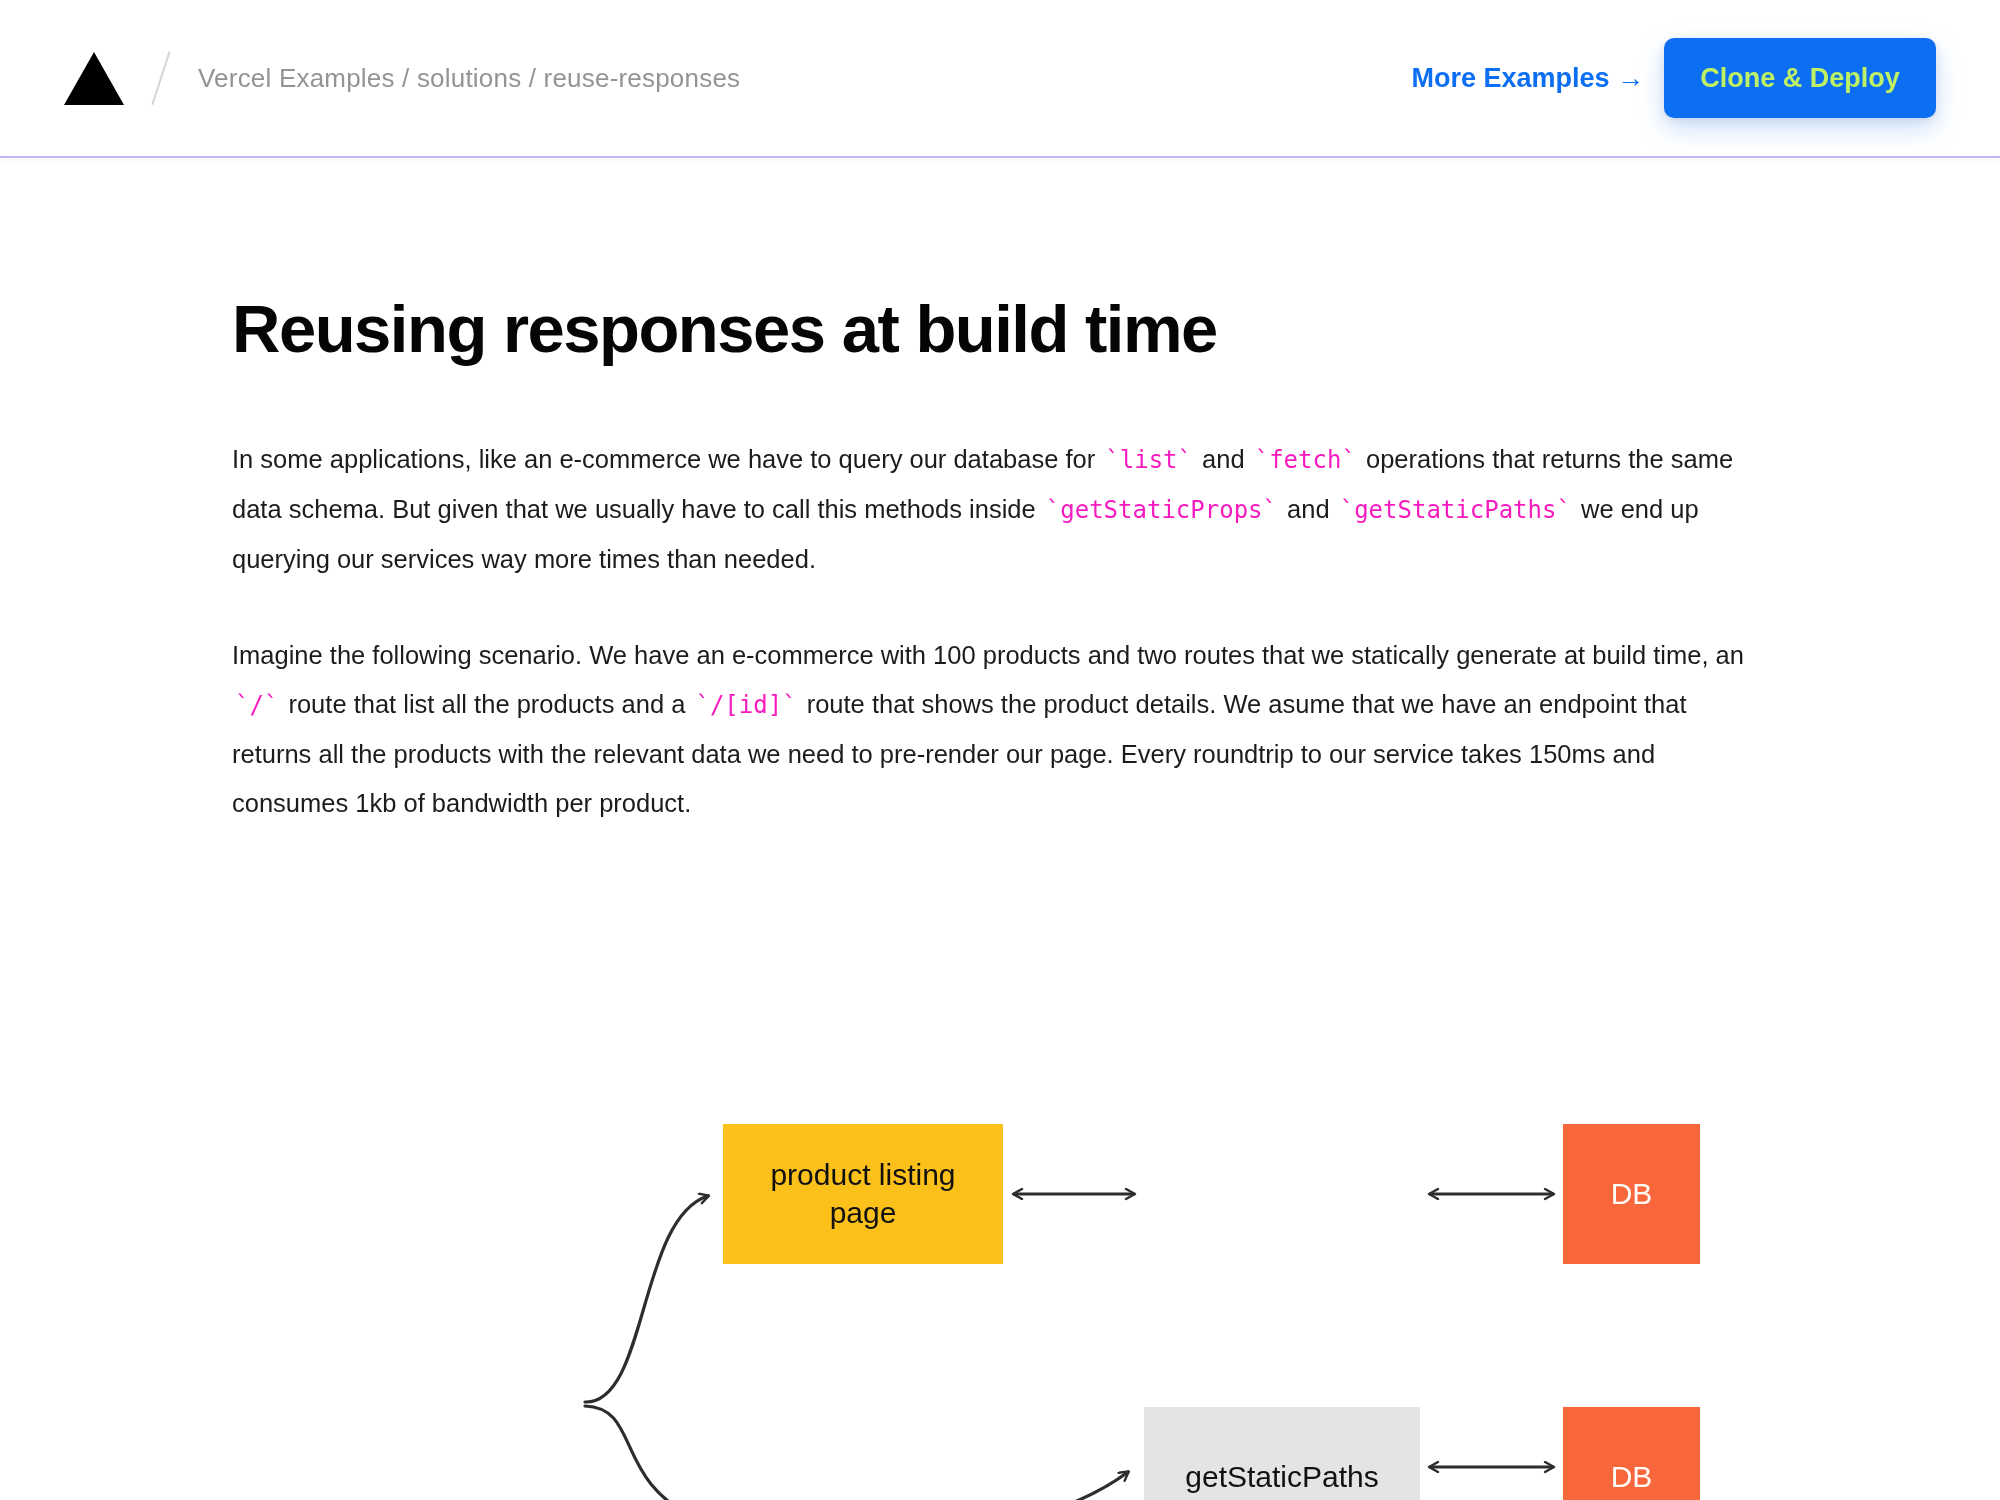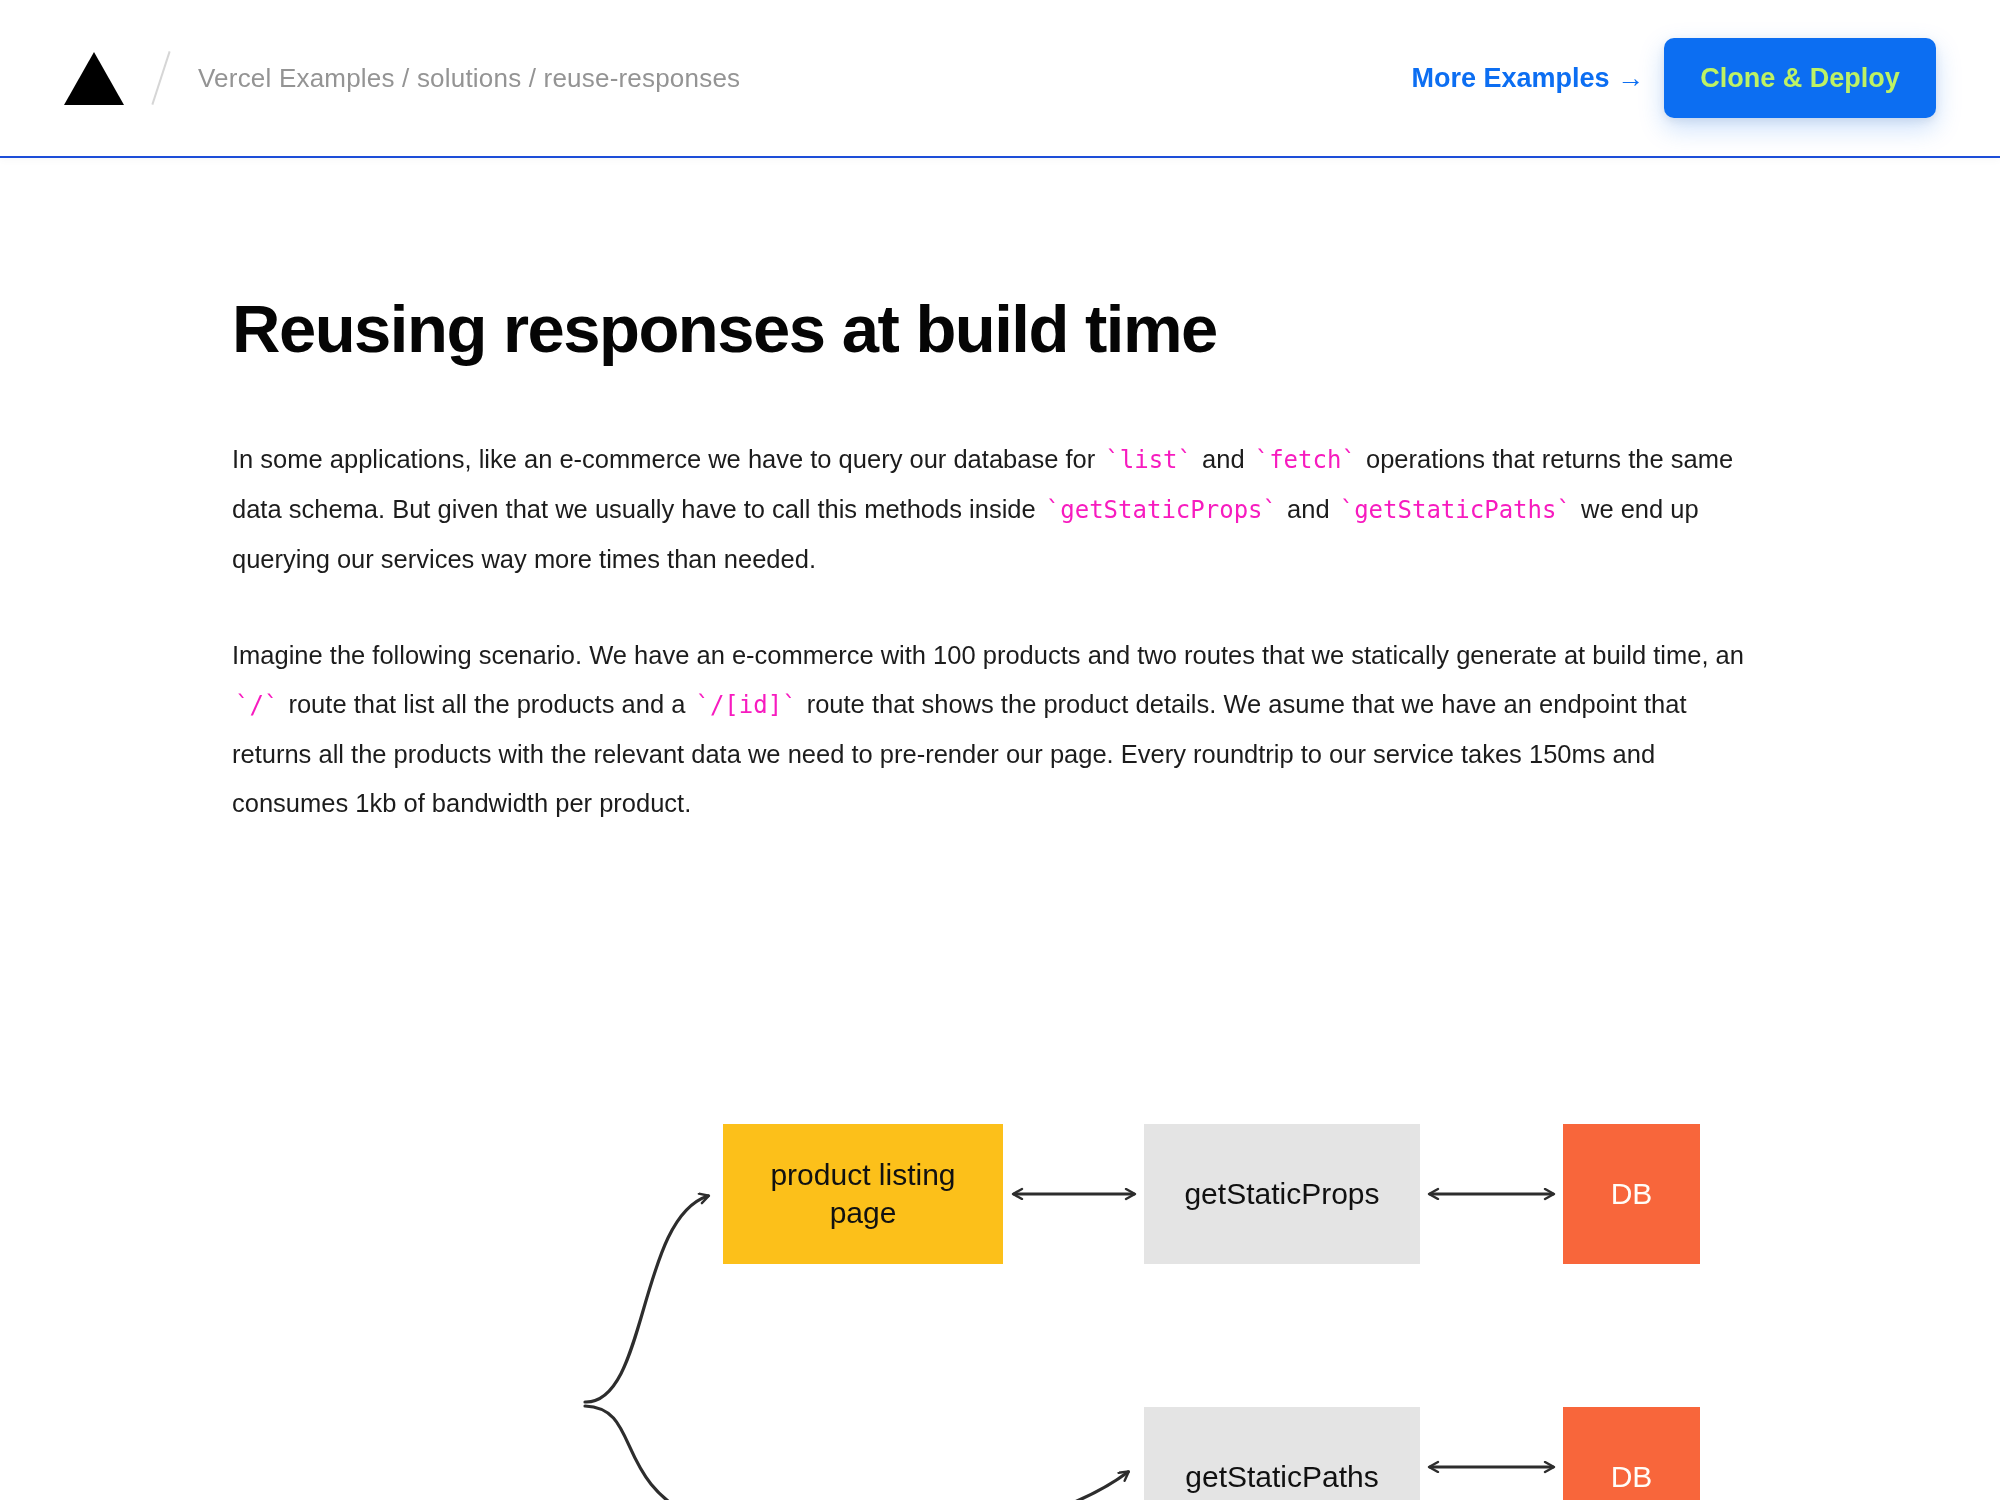--- a/index.html
+++ b/index.html
@@ -9,21 +9,21 @@
     background: #ffffff;
     font-family: "Liberation Sans", sans-serif;
     color: #1c1c1c;
   }
 
   
   .header {
     position: absolute; top: 0; left: 0;
     width: 2000px; height: 158px;
     background: #ffffff;
-    border-bottom: 2px solid #1d4ed8;
+    border-bottom: 2px solid #c4b5fd;
     box-shadow: 0 2px 8px rgba(0,0,0,0.03);
     display: flex; align-items: center;
     padding: 0 64px; box-sizing: border-box;
     z-index: 5;
   }
   .logo-triangle {
     width: 0; height: 0;
     border-left: 30px solid transparent;
     border-right: 30px solid transparent;
     border-bottom: 53px solid #000000;
@@ -152,23 +152,20 @@
     <path class="arrow-path" d="M1014 164 L1134 164" marker-start="url(#ah)" marker-end="url(#ah)"></path>
     <path class="arrow-path" d="M1430 164 L1553 164" marker-start="url(#ah)" marker-end="url(#ah)"></path>
     <path class="arrow-path" d="M1430 437 L1553 437" marker-start="url(#ah)" marker-end="url(#ah)"></path>
     <path class="arrow-path" d="M585 372 C648 374 638 188 708 166" marker-end="url(#ah)"></path>
     <path class="arrow-path" d="M585 376 C642 378 612 452 700 490 C812 534 1032 514 1128 442" marker-end="url(#ah)"></path>
   </svg>
 
   <div class="node node-yellow">
     <span>product listing page</span>
   </div>
-  <div class="node node-gray-top">
-    <span>getStaticProps</span>
-  </div>
   <div class="node node-orange-top">
     <span>DB</span>
   </div>
   <div class="node node-gray-bottom">
     <span>getStaticPaths</span>
   </div>
   <div class="node node-orange-bottom">
     <span>DB</span>
   </div>
 </section>

